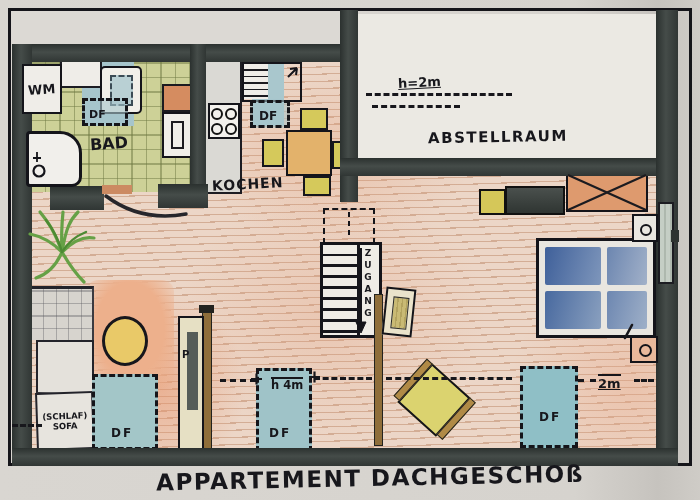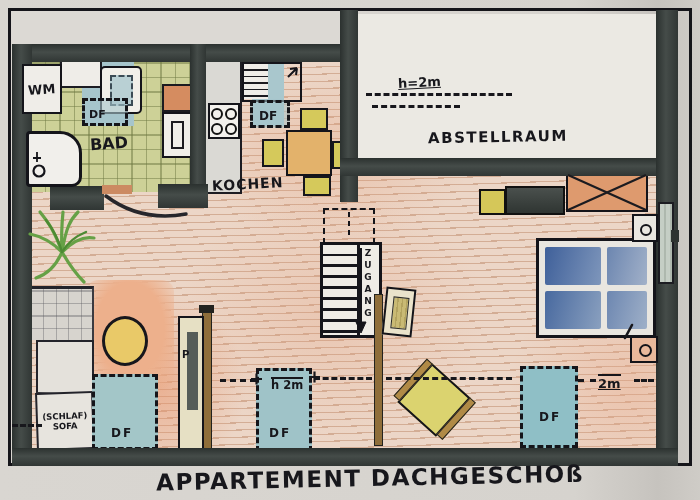--- a/index.html
+++ b/index.html
@@ -131,21 +131,21 @@
   <div class="abs" style="left:36px;top:392px;width:58px;height:58px;background:#e7e4de;border:2.2px solid #23232a;z-index:8;display:flex;flex-direction:column;align-items:center;justify-content:center;transform:rotate(-2deg);">
     <span class="hand" style="font-size:8.5px;">(SCHLAF)</span>
     <span class="hand" style="font-size:8.5px;margin-top:2px;">SOFA</span>
   </div>
   <div class="abs" style="left:102px;top:316px;width:46px;height:50px;background:#e9c968;border:3px solid #17171c;border-radius:50%;z-index:9;"></div>
 
   <div class="abs dfwin" style="left:92px;top:374px;width:66px;height:76px;background:#a3c6c8;">
     <span class="hand lbl abs" style="left:16px;top:50px;font-size:12px;letter-spacing:2px;">DF</span>
   </div>
   <div class="abs dfwin" style="left:256px;top:368px;width:56px;height:84px;background:#9fc3c8;">
-    <span class="hand lbl abs overline" style="left:12px;top:6px;font-size:11.5px;">h 2m</span>
+    <span class="hand lbl abs overline" style="left:12px;top:6px;font-size:11.5px;">h 4m</span>
     <span class="hand lbl abs" style="left:10px;top:56px;font-size:12px;letter-spacing:2px;">DF</span>
   </div>
   <div class="abs dfwin" style="left:520px;top:366px;width:58px;height:82px;background:#8fbfc6;">
     <span class="hand lbl abs" style="left:16px;top:42px;font-size:12px;letter-spacing:2px;">DF</span>
   </div>
   <span class="hand lbl abs overline" style="left:598px;top:374px;font-size:13px;text-decoration:underline;">2m</span>
 
   <div class="abs dash" style="left:12px;top:424px;width:30px;"></div>
   <div class="abs dash" style="left:220px;top:379px;width:36px;"></div>
   <div class="abs dash" style="left:314px;top:377px;width:58px;"></div>

